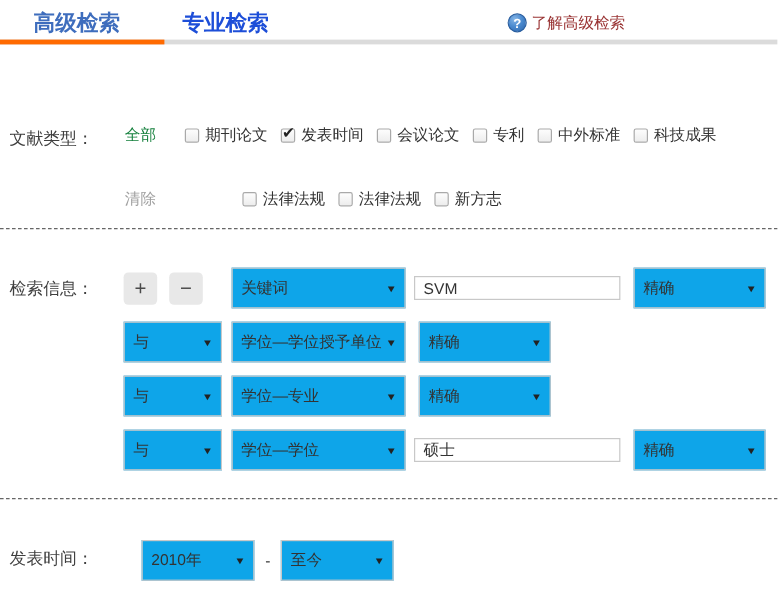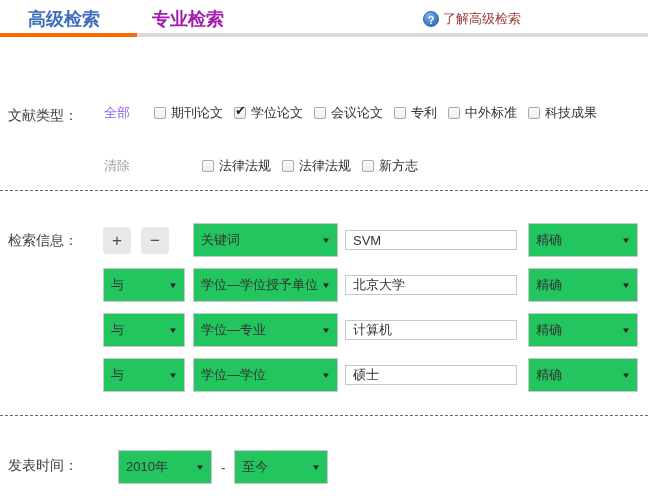--- a/index.html
+++ b/index.html
@@ -8,55 +8,55 @@
     width:648px; height:499px; position:relative; overflow:hidden;
     background:#ffffff;
     font-family:"Liberation Sans","DejaVu Sans",sans-serif;
     color:#333;
   }
 
   
   .tabs-row { position:absolute; top:7px; left:0; width:527px; height:24px; display:flex; align-items:center; }
   .tab { font-size:18px; font-weight:bold; cursor:pointer; }
   .tab.active { color:#3E6DBD; margin-left:28px; }
-  .tab.inactive { color:#a21caf; margin-left:52px; }
+  .tab.inactive { color:#1d4ed8; margin-left:52px; }
   .help-link { margin-left:auto; margin-right:6px; display:flex; align-items:center; font-size:13px; color:#993333; cursor:pointer; }
   .help-icon {
     width:16px; height:16px; border-radius:50%; margin-right:4px;
     background:radial-gradient(circle at 35% 28%, #85B5E6 0%, #4C8BD0 45%, #2D66AC 100%);
     color:#fff; font-size:11px; font-weight:bold; line-height:16px; text-align:center;
     border:1px solid #2A5E9F;
   }
   .tab-underline { position:absolute; top:33px; left:0; width:648px; height:4px; background:#DBDBDB; }
   .tab-underline-active { position:absolute; top:0; left:0; width:137px; height:4px; background:#FF6A00; }
 
   
   .section-label { position:absolute; left:8px; font-size:14px; color:#3F3F3F; }
 
   
   .doc-row { position:absolute; left:104px; display:flex; align-items:center; height:16px; }
   .doc-prefix { width:50px; font-size:13px; flex:none; cursor:pointer; }
-  .doc-prefix.all { color:#8b5cf6; }
+  .doc-prefix.all { color:#15803d; }
   .doc-prefix.clear { color:#A0A0A0; }
   .check-item { display:flex; align-items:center; margin-right:11px; font-size:13px; color:#333; cursor:pointer; white-space:nowrap;justify-content:center; }
   .cb { width:12px; height:12px; border:1px solid #A9A9A9; border-radius:2px;
         background:linear-gradient(#FDFDFD,#EDEDED); margin-right:5px; position:relative; flex:none; }
   .cb .tick { position:absolute; top:-4px; left:0px; font-size:13px; font-weight:bold; color:#222; line-height:13px; }
 
   
   .divider { position:absolute; left:0; width:648px; height:0; border-top:1px dashed #666; }
 
   
   .search-rows { position:absolute; top:225px; left:103px; }
   .search-row { display:flex; align-items:center; height:30px; margin-bottom:15px; }
   .cell-left { width:82px; flex:none; display:flex; align-items:center; gap:10px; }
   .pm-btn { width:28px; height:27px; background:#E8E8E8; border:0; border-radius:4px;
             font-size:17px; color:#4A4A4A; line-height:25px; text-align:center; cursor:pointer; padding:0;
             font-family:"Liberation Sans","DejaVu Sans",sans-serif; }
-  .dd { height:30px; border:1px solid #C8C8C8; background:#22c55e; display:flex; align-items:center;
+  .dd { height:30px; border:1px solid #C8C8C8; background:#0ea5e9; display:flex; align-items:center;
         padding:16px 7px; font-size:13px; color:#333; cursor:pointer; }
   .dd .arrow { margin-left:auto; font-size:8px; color:#222; transform:scaleX(1.2); }
   .dd.op { width:82px; }
   .dd.field { width:145px; margin-left:8px; }
   .dd.match { width:110px; margin-left:11px; }
   .dd.year { width:94px; }
   .txt { width:172px; height:20px; margin-left:7px; border:1px solid #C8C8C8; padding:0 7px;
          font-size:13px; color:#333; font-family:"Liberation Sans","DejaVu Sans",sans-serif; }
   .dd-label { white-space:nowrap; overflow:hidden; }
 
@@ -84,21 +84,21 @@
   <span class="doc-prefix all">全部</span>
   <span id="doc-row1-items" style="display:flex;align-items:center;">
       <span class="check-item">
         <span class="cb"></span>
         <span>期刊论文</span>
       </span>
       <span class="check-item">
         <span class="cb checked">
           <span class="tick">✔</span>
         </span>
-        <span>学位论文</span>
+        <span>发表时间</span>
       </span>
       <span class="check-item">
         <span class="cb"></span>
         <span>会议论文</span>
       </span>
       <span class="check-item">
         <span class="cb"></span>
         <span>专利</span>
       </span>
       <span class="check-item">
@@ -152,38 +152,36 @@
       <div class="cell-left">
         <div class="dd op">
           <span class="dd-label">与</span>
           <span class="arrow">▼</span>
         </div>
       </div>
       <div class="dd field">
         <span class="dd-label">学位—学位授予单位</span>
         <span class="arrow">▼</span>
       </div>
-      <input class="txt" type="text" value="北京大学" style="">
       <div class="dd match">
         <span class="dd-label">精确</span>
         <span class="arrow">▼</span>
       </div>
     </div>
     <div class="search-row">
       <div class="cell-left">
         <div class="dd op">
           <span class="dd-label">与</span>
           <span class="arrow">▼</span>
         </div>
       </div>
       <div class="dd field">
         <span class="dd-label">学位—专业</span>
         <span class="arrow">▼</span>
       </div>
-      <input class="txt" type="text" value="计算机" style="">
       <div class="dd match">
         <span class="dd-label">精确</span>
         <span class="arrow">▼</span>
       </div>
     </div>
     <div class="search-row">
       <div class="cell-left">
         <div class="dd op">
           <span class="dd-label">与</span>
           <span class="arrow">▼</span>

